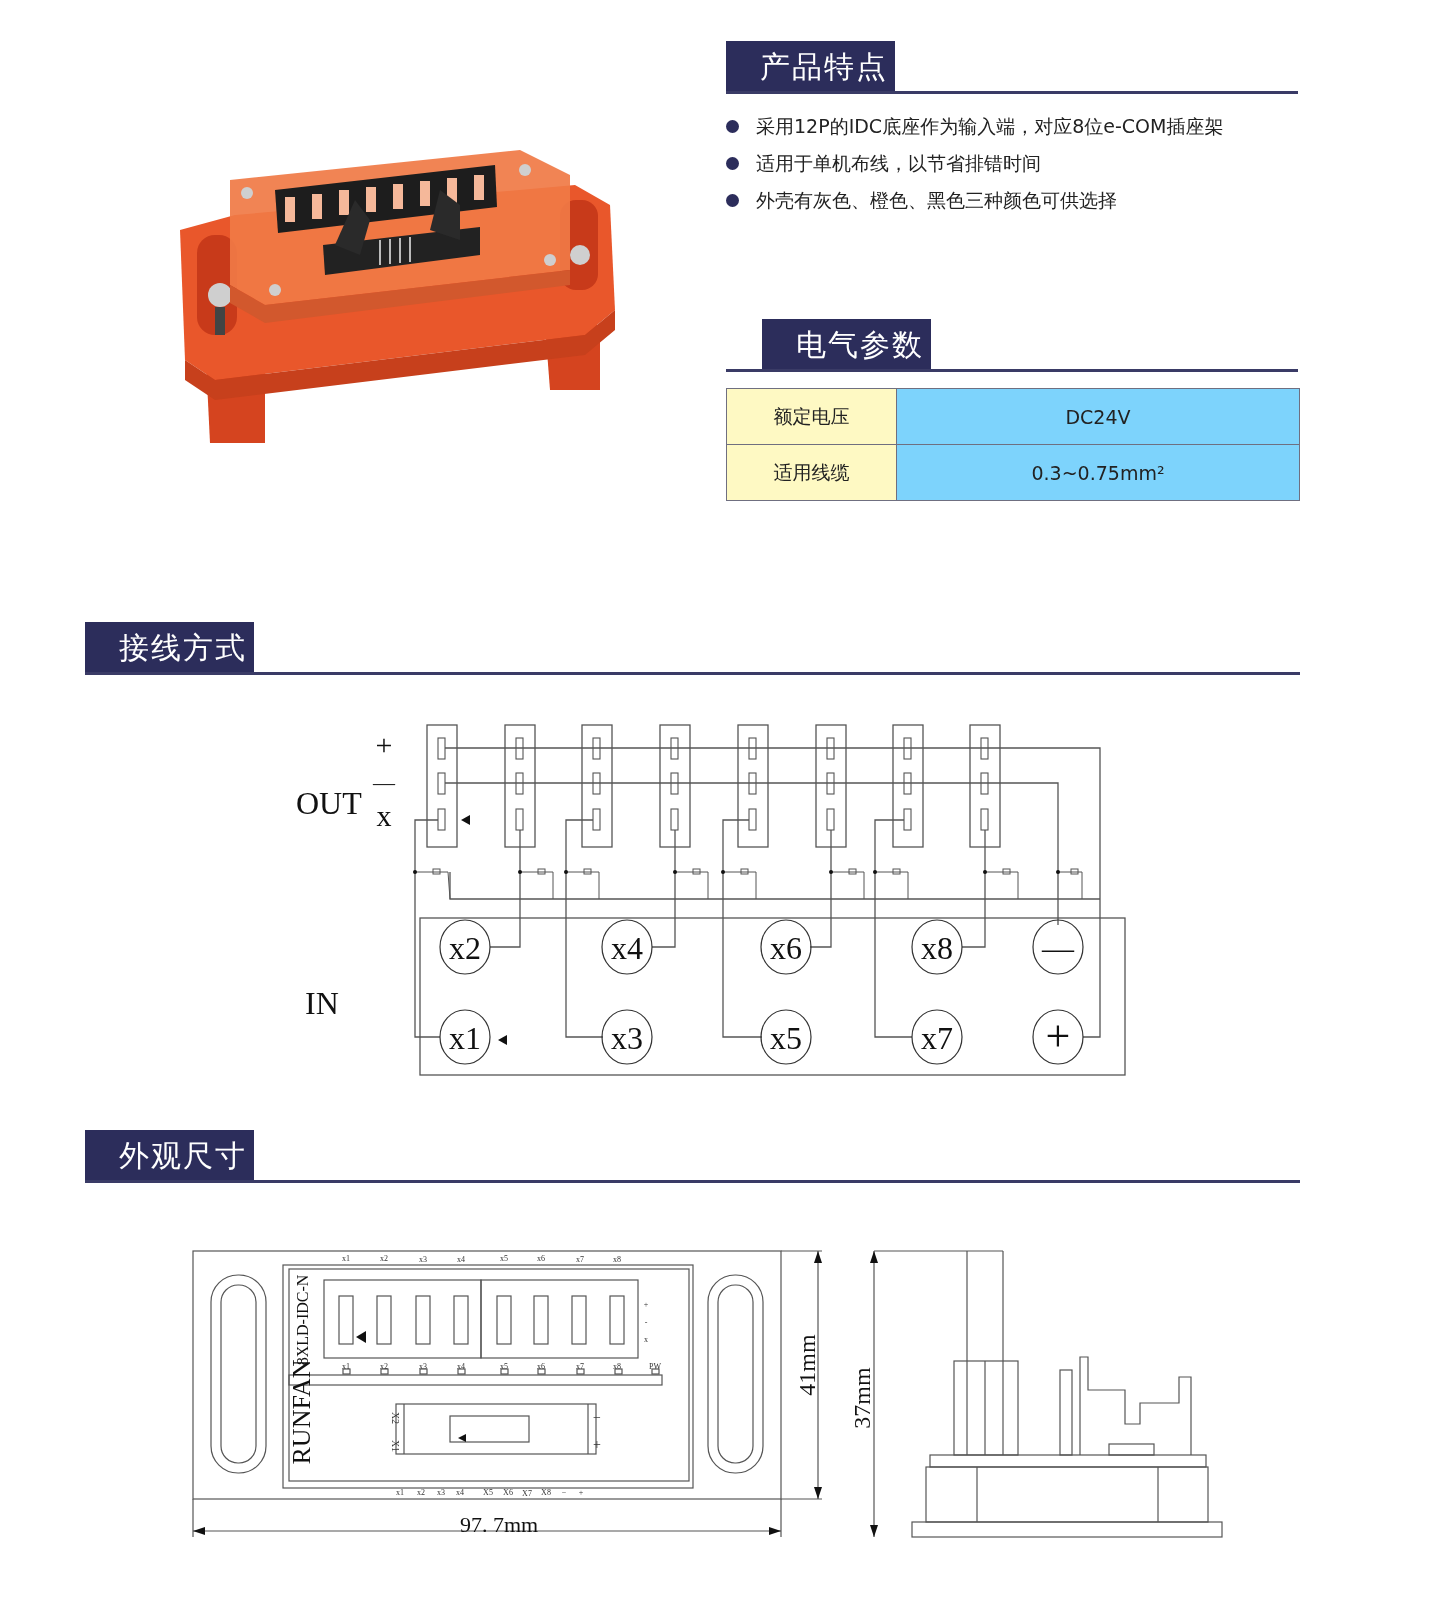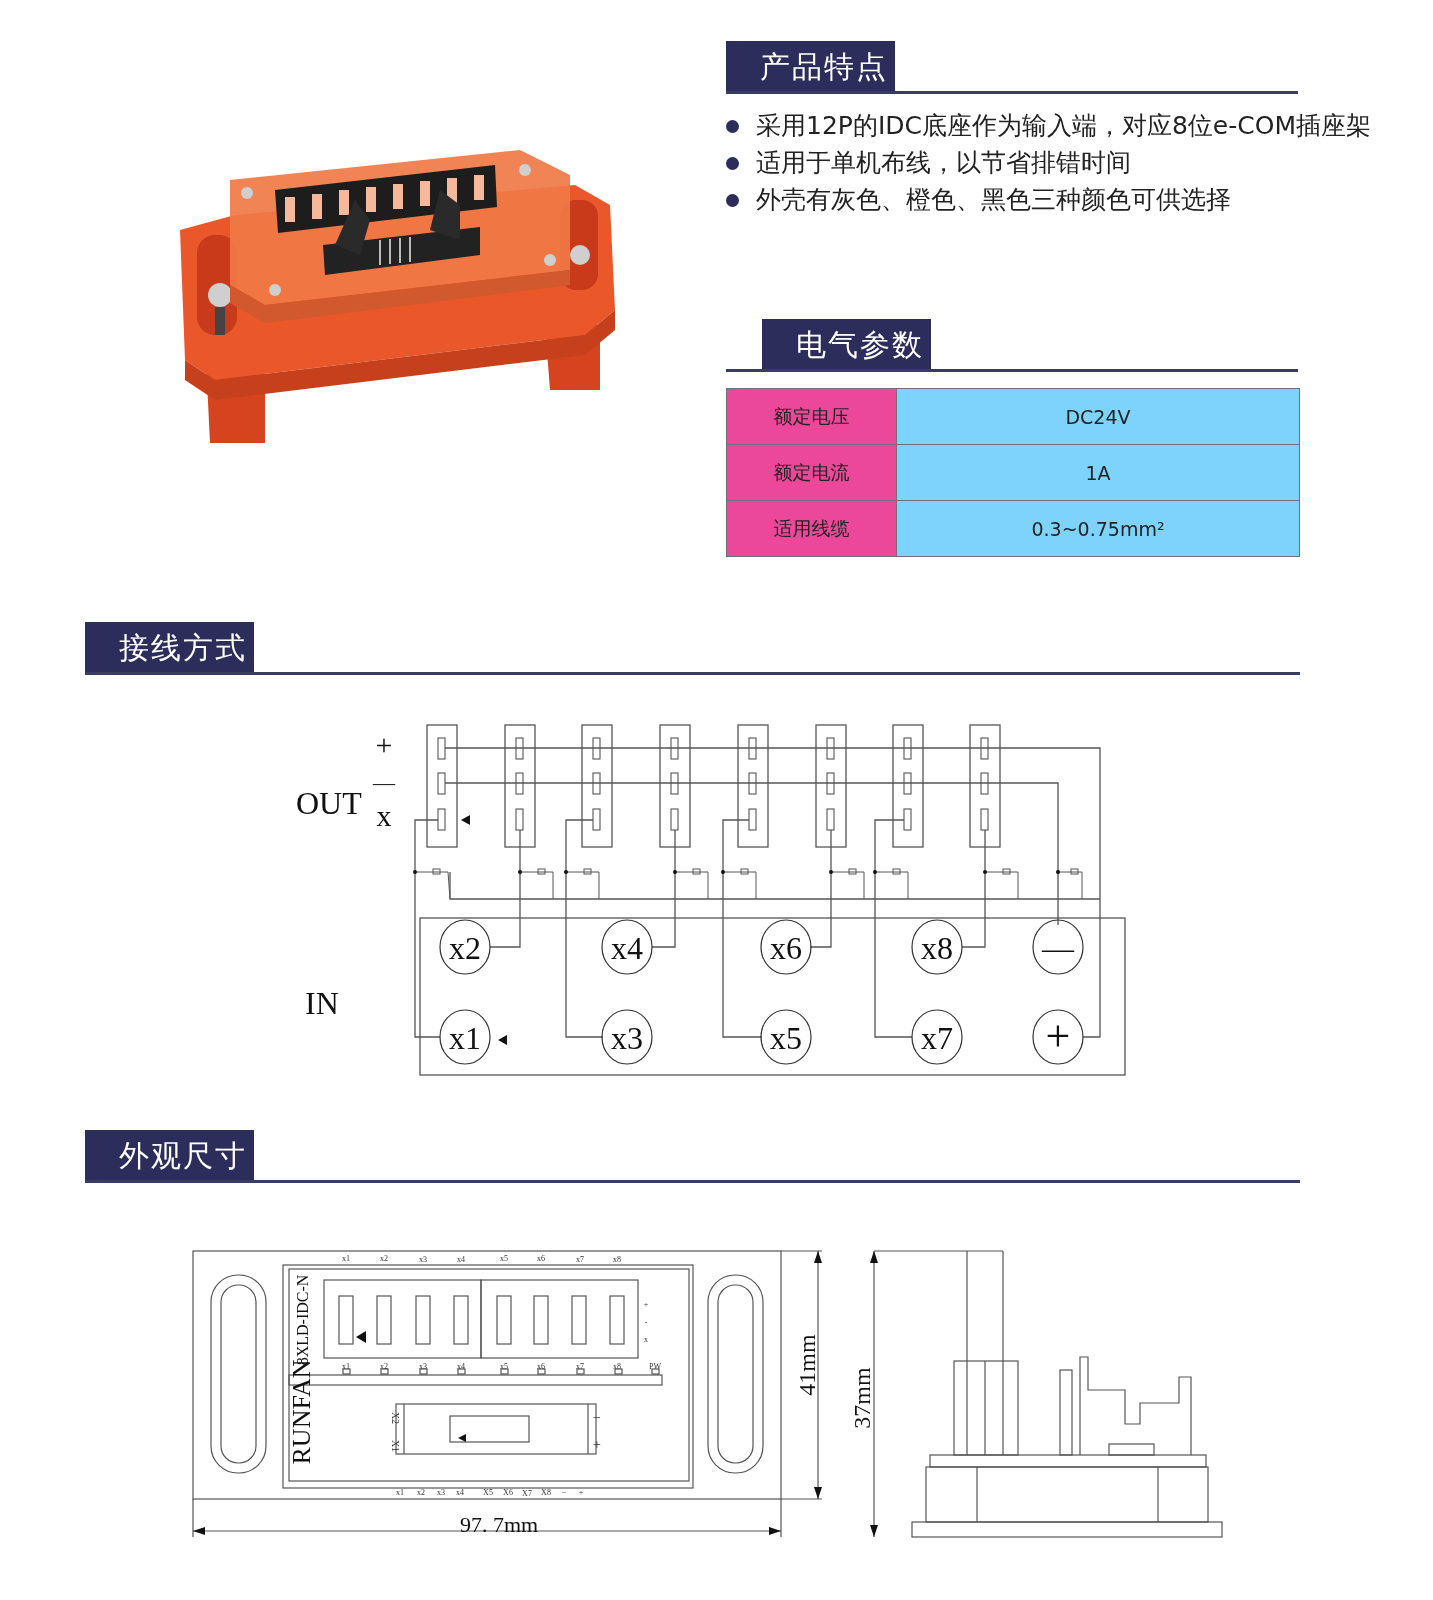--- a/index.html
+++ b/index.html
@@ -1,25 +1,25 @@
 <!DOCTYPE html>
 <html><head>
 <meta charset="utf-8">
 <style>
   html,body{margin:0;padding:0;background:#ffffff;}
   body{width:1433px;height:1600px;position:relative;overflow:hidden;font-family:"DejaVu Sans",sans-serif;color:#222;}
   .abs{position:absolute;}
   .sec-title{position:absolute;height:52px;background:#2c2d5b;color:#fff;font-size:30px;line-height:52px;letter-spacing:2px;padding-left:34px;box-sizing:border-box;}
   .sec-rule{position:absolute;height:3px;background:#3a3b66;}
   .feat-list{position:absolute;left:726px;top:112px;margin:0;padding:0;list-style:none;}
-  .feat-list li{position:relative;height:37px;font-size:25px;line-height:28px;padding-left:30px;color:#222;}
+  .feat-list li{position:relative;height:37px;font-size:19px;line-height:28px;padding-left:30px;color:#222;}
   .feat-list li .dot{position:absolute;left:0;top:8px;width:13px;height:13px;border-radius:50%;background:#2c2d5b;}
   table.params{position:absolute;left:726px;top:388px;width:574px;border-collapse:collapse;font-size:19px;}
   table.params td{border:1px solid #6f6f80;text-align:center;height:53px;}
-  table.params td.k{background:#ec4899;width:167px;color:#222;}
+  table.params td.k{background:#fef9c3;width:167px;color:#222;}
   table.params td.v{background:#7dd3fc;color:#222;}
   svg text{font-family:"Liberation Serif",serif;}
 </style>
 </head>
 <body>
 
 <div class="abs" style="left:175px;top:145px;width:445px;height:305px;">
   <svg width="445" height="305" viewBox="0 0 445 305">
 
     <path d="M30 195 L90 195 L90 298 L35 298 Z" fill="#d5441f"></path>
@@ -73,24 +73,20 @@
   <li><span class="dot"></span><span>外壳有灰色、橙色、黑色三种颜色可供选择</span></li>
 </ul>
 
 <div class="sec-title" style="left:726px;top:319px;width:169px;margin-left:36px;">电气参数</div>
 <div class="sec-rule" style="left:726px;top:369px;width:572px;"></div>
 <table class="params">
   <tbody>
       <tr>
         <td class="k">额定电压</td>
         <td class="v">DC24V</td>
-      </tr>
-  <tr>
-        <td class="k">额定电流</td>
-        <td class="v">1A</td>
       </tr>
   <tr>
         <td class="k">适用线缆</td>
         <td class="v">0.3~0.75mm²</td>
       </tr>
 </tbody>
   </table>
 
 <div class="sec-title" style="left:85px;top:622px;width:169px;">接线方式</div>
 <div class="sec-rule" style="left:85px;top:672px;width:1215px;"></div>

